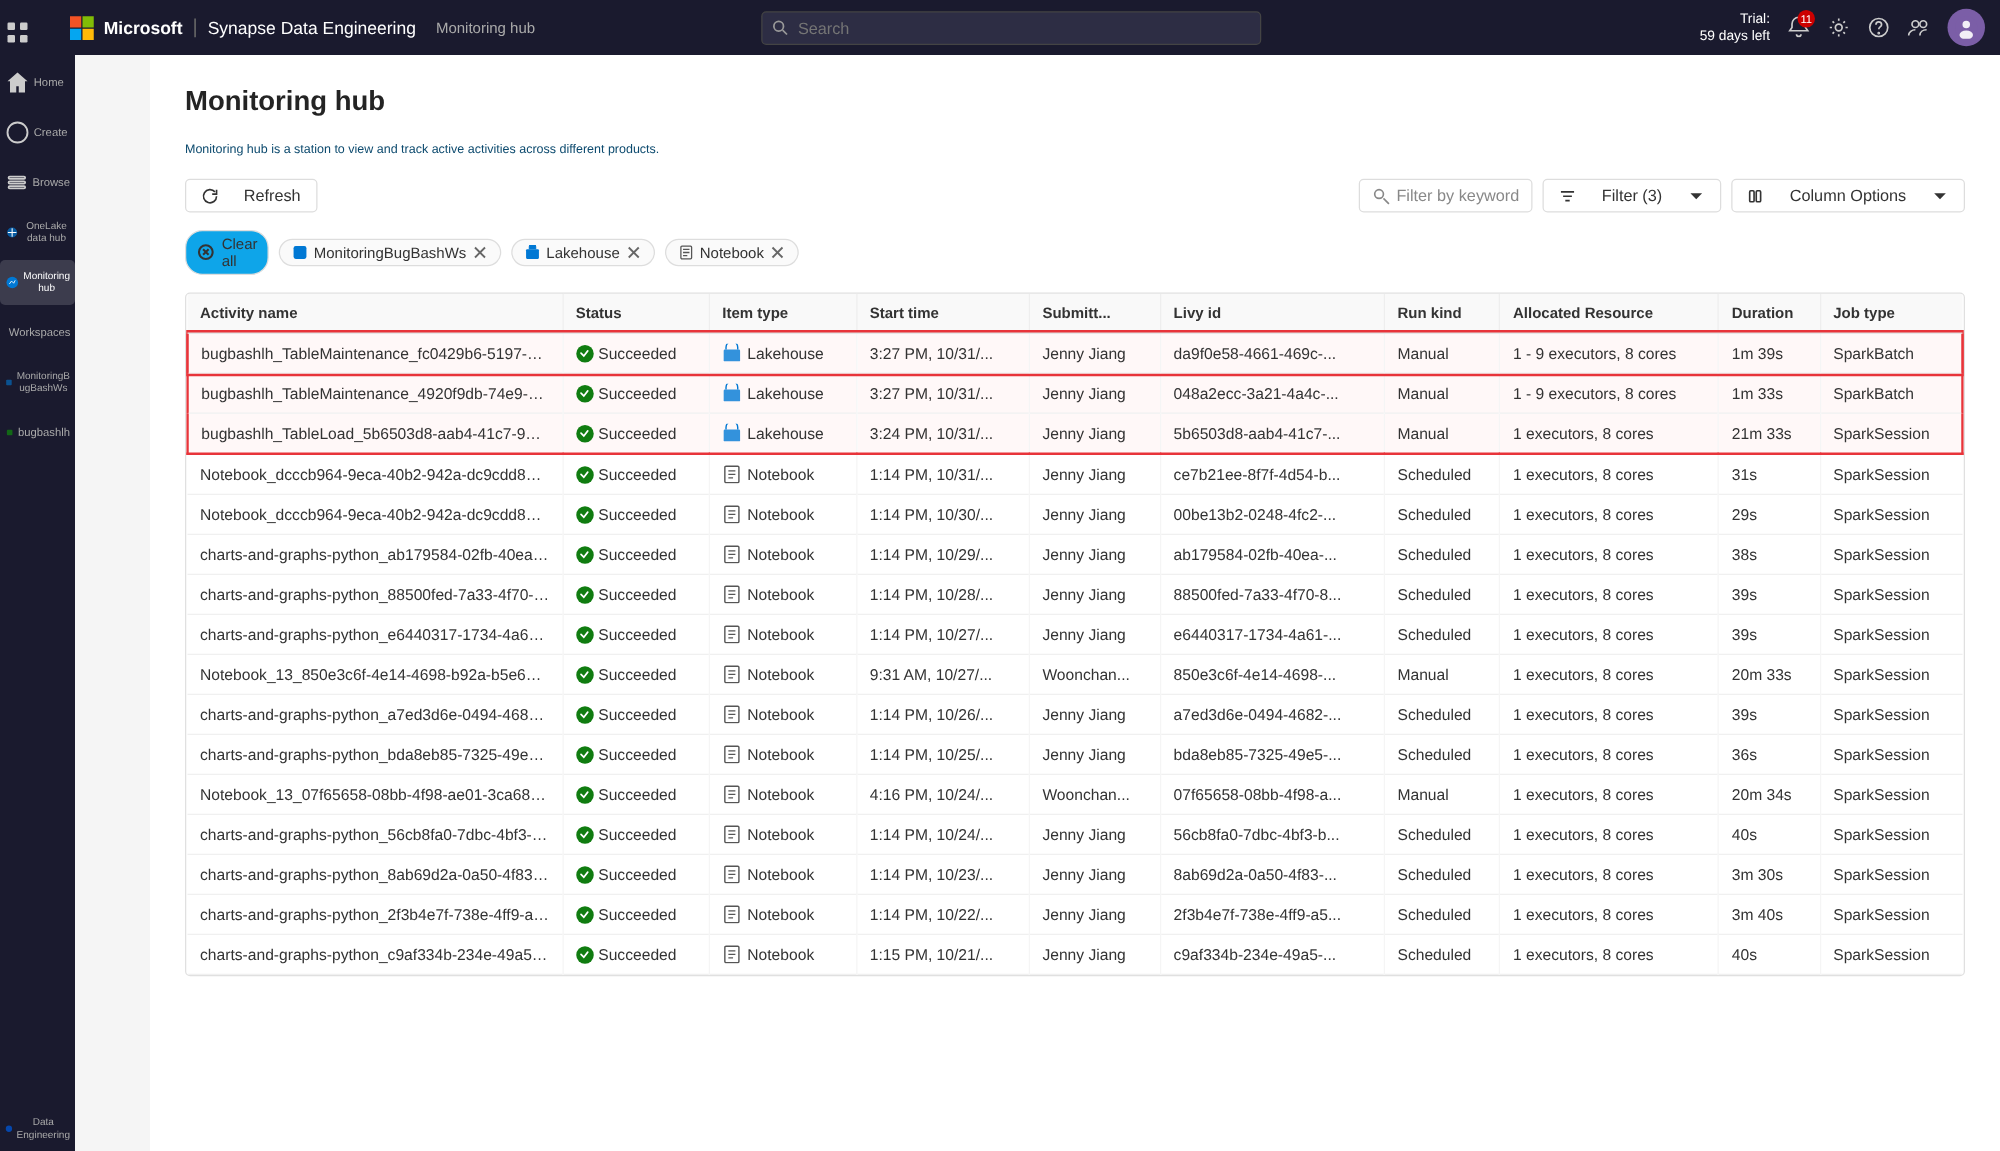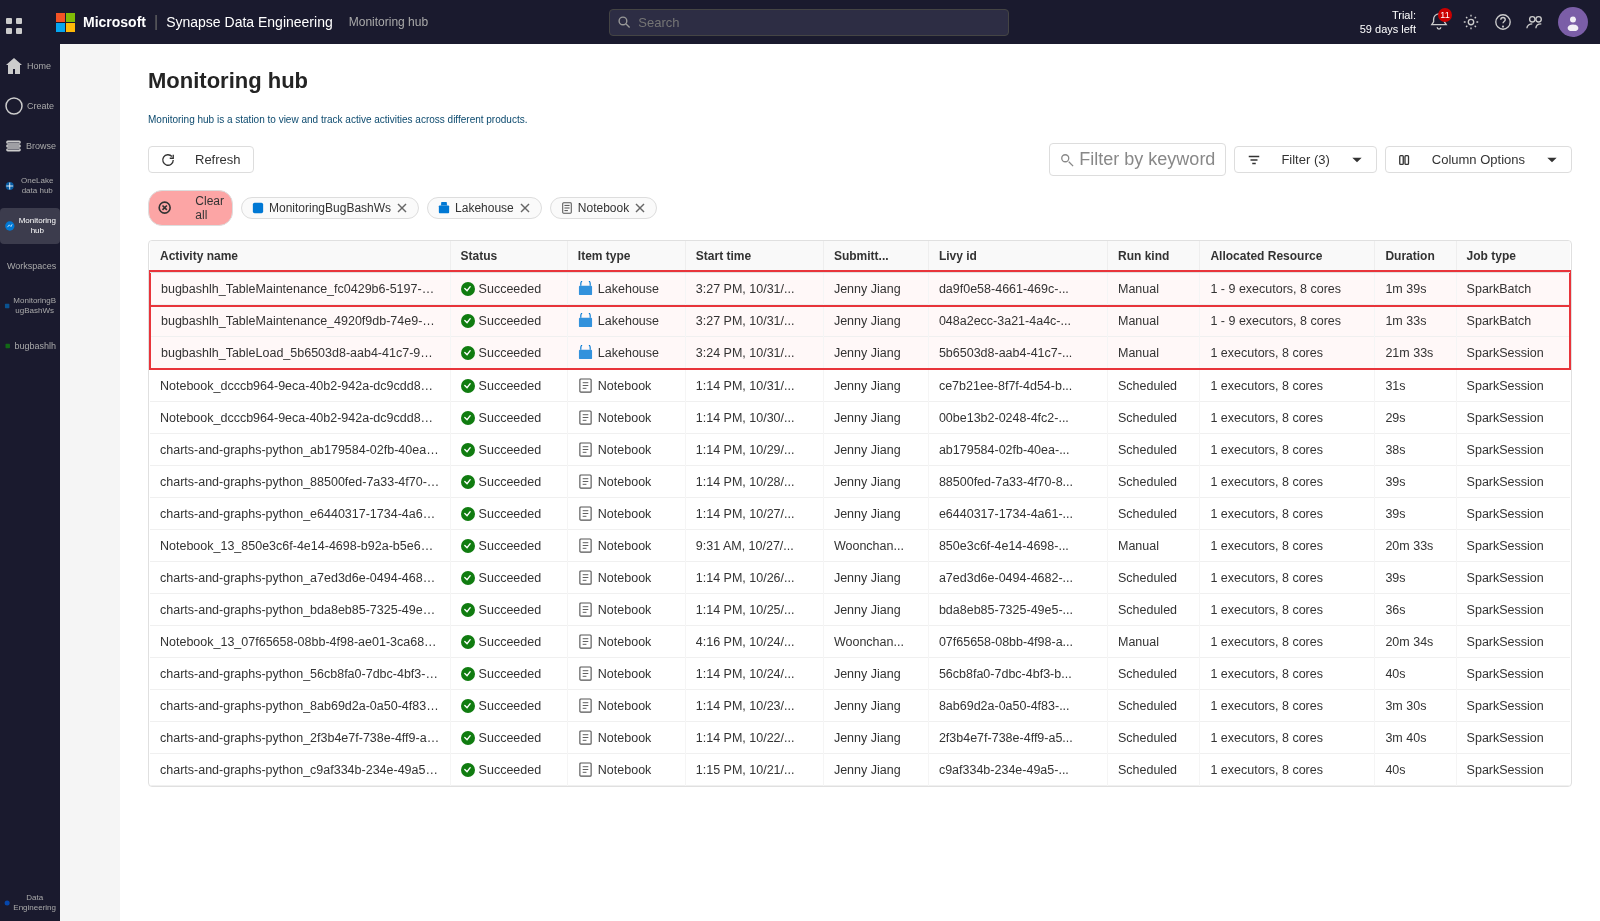--- a/index.html
+++ b/index.html
@@ -38,28 +38,28 @@
     
     .main { margin-left: 60px; margin-top: 44px; flex: 1; background: #fff; overflow-y: auto; padding: 24px 28px 20px 28px; height: calc(921px - 44px); }
     .page-title { font-size: 22px; font-weight: 600; color: #242424; margin-bottom: 6px; }
     .page-desc { font-size: 10px; color: #0c4a6e; margin-bottom: 18px; margin-top: 20px; }
 
     
     .toolbar { display: flex; align-items: center; gap: 10px; margin-bottom: 14px; }
     .btn { display: flex; align-items: center; gap: 20px; padding: 5px 12px; border: 1px solid #ddd; border-radius: 4px; background: #fff; cursor: pointer; font-size: 13px; color: #333; white-space: nowrap; }
     .btn svg { width: 14px; height: 14px; }
     .toolbar-right { margin-left: auto; display: flex; align-items: center; gap: 8px; }
-    .filter-input { display: flex; align-items: center; gap: 5px; border: 1px solid #ddd; border-radius: 4px; padding: 5px 10px; background: #fff; font-size: 18px; color: #888; }
+    .filter-input { display: flex; align-items: center; gap: 5px; border: 1px solid #ddd; border-radius: 4px; padding: 5px 10px; background: #fff; font-size: 13px; color: #888; }
     .filter-input svg { width: 14px; height: 14px; color: #888; }
 
     
     .filter-chips { display: flex; align-items: center; gap: 8px; margin-bottom: 14px; flex-wrap: wrap; }
     .chip { display: flex; align-items: center; gap: 5px; padding: 3px 10px; border: 1px solid #ddd; border-radius: 14px; font-size: 12px; color: #333; background: #fafafa; cursor: pointer; }
     .chip svg { width: 12px; height: 12px; color: #666; }
-    .clear-all-btn { display: flex; align-items: center; gap: 23px; font-size: 12px; color: #333; cursor: pointer; padding: 3px 8px; border: 1px solid #ddd; border-radius: 14px; background: #fca5a5; }
+    .clear-all-btn { display: flex; align-items: center; gap: 5px; font-size: 12px; color: #333; cursor: pointer; padding: 3px 8px; border: 1px solid #ddd; border-radius: 14px; background: #0ea5e9; }
 
     
     .table-wrapper { border: 1px solid #e0e0e0; border-radius: 4px; overflow: auto; }
     table { width: 100%; border-collapse: collapse; font-size: 12.5px; }
     thead tr { background: #f9f9f9; border-bottom: 2px solid #e0e0e0; }
     thead th { padding: 8px 10px; text-align: left; font-weight: 600; color: #333; white-space: nowrap; font-size: 12px; border-right: 1px solid #eee; }
     thead th:last-child { border-right: none; }
     tbody tr { border-bottom: 1px solid #f0f0f0; }
     tbody td { padding: 8px 10px; color: #333; white-space: nowrap; overflow: hidden; text-overflow: ellipsis; max-width: 240px; border-right: 1px solid #f5f5f5; }
     tbody td:last-child { border-right: none; }

